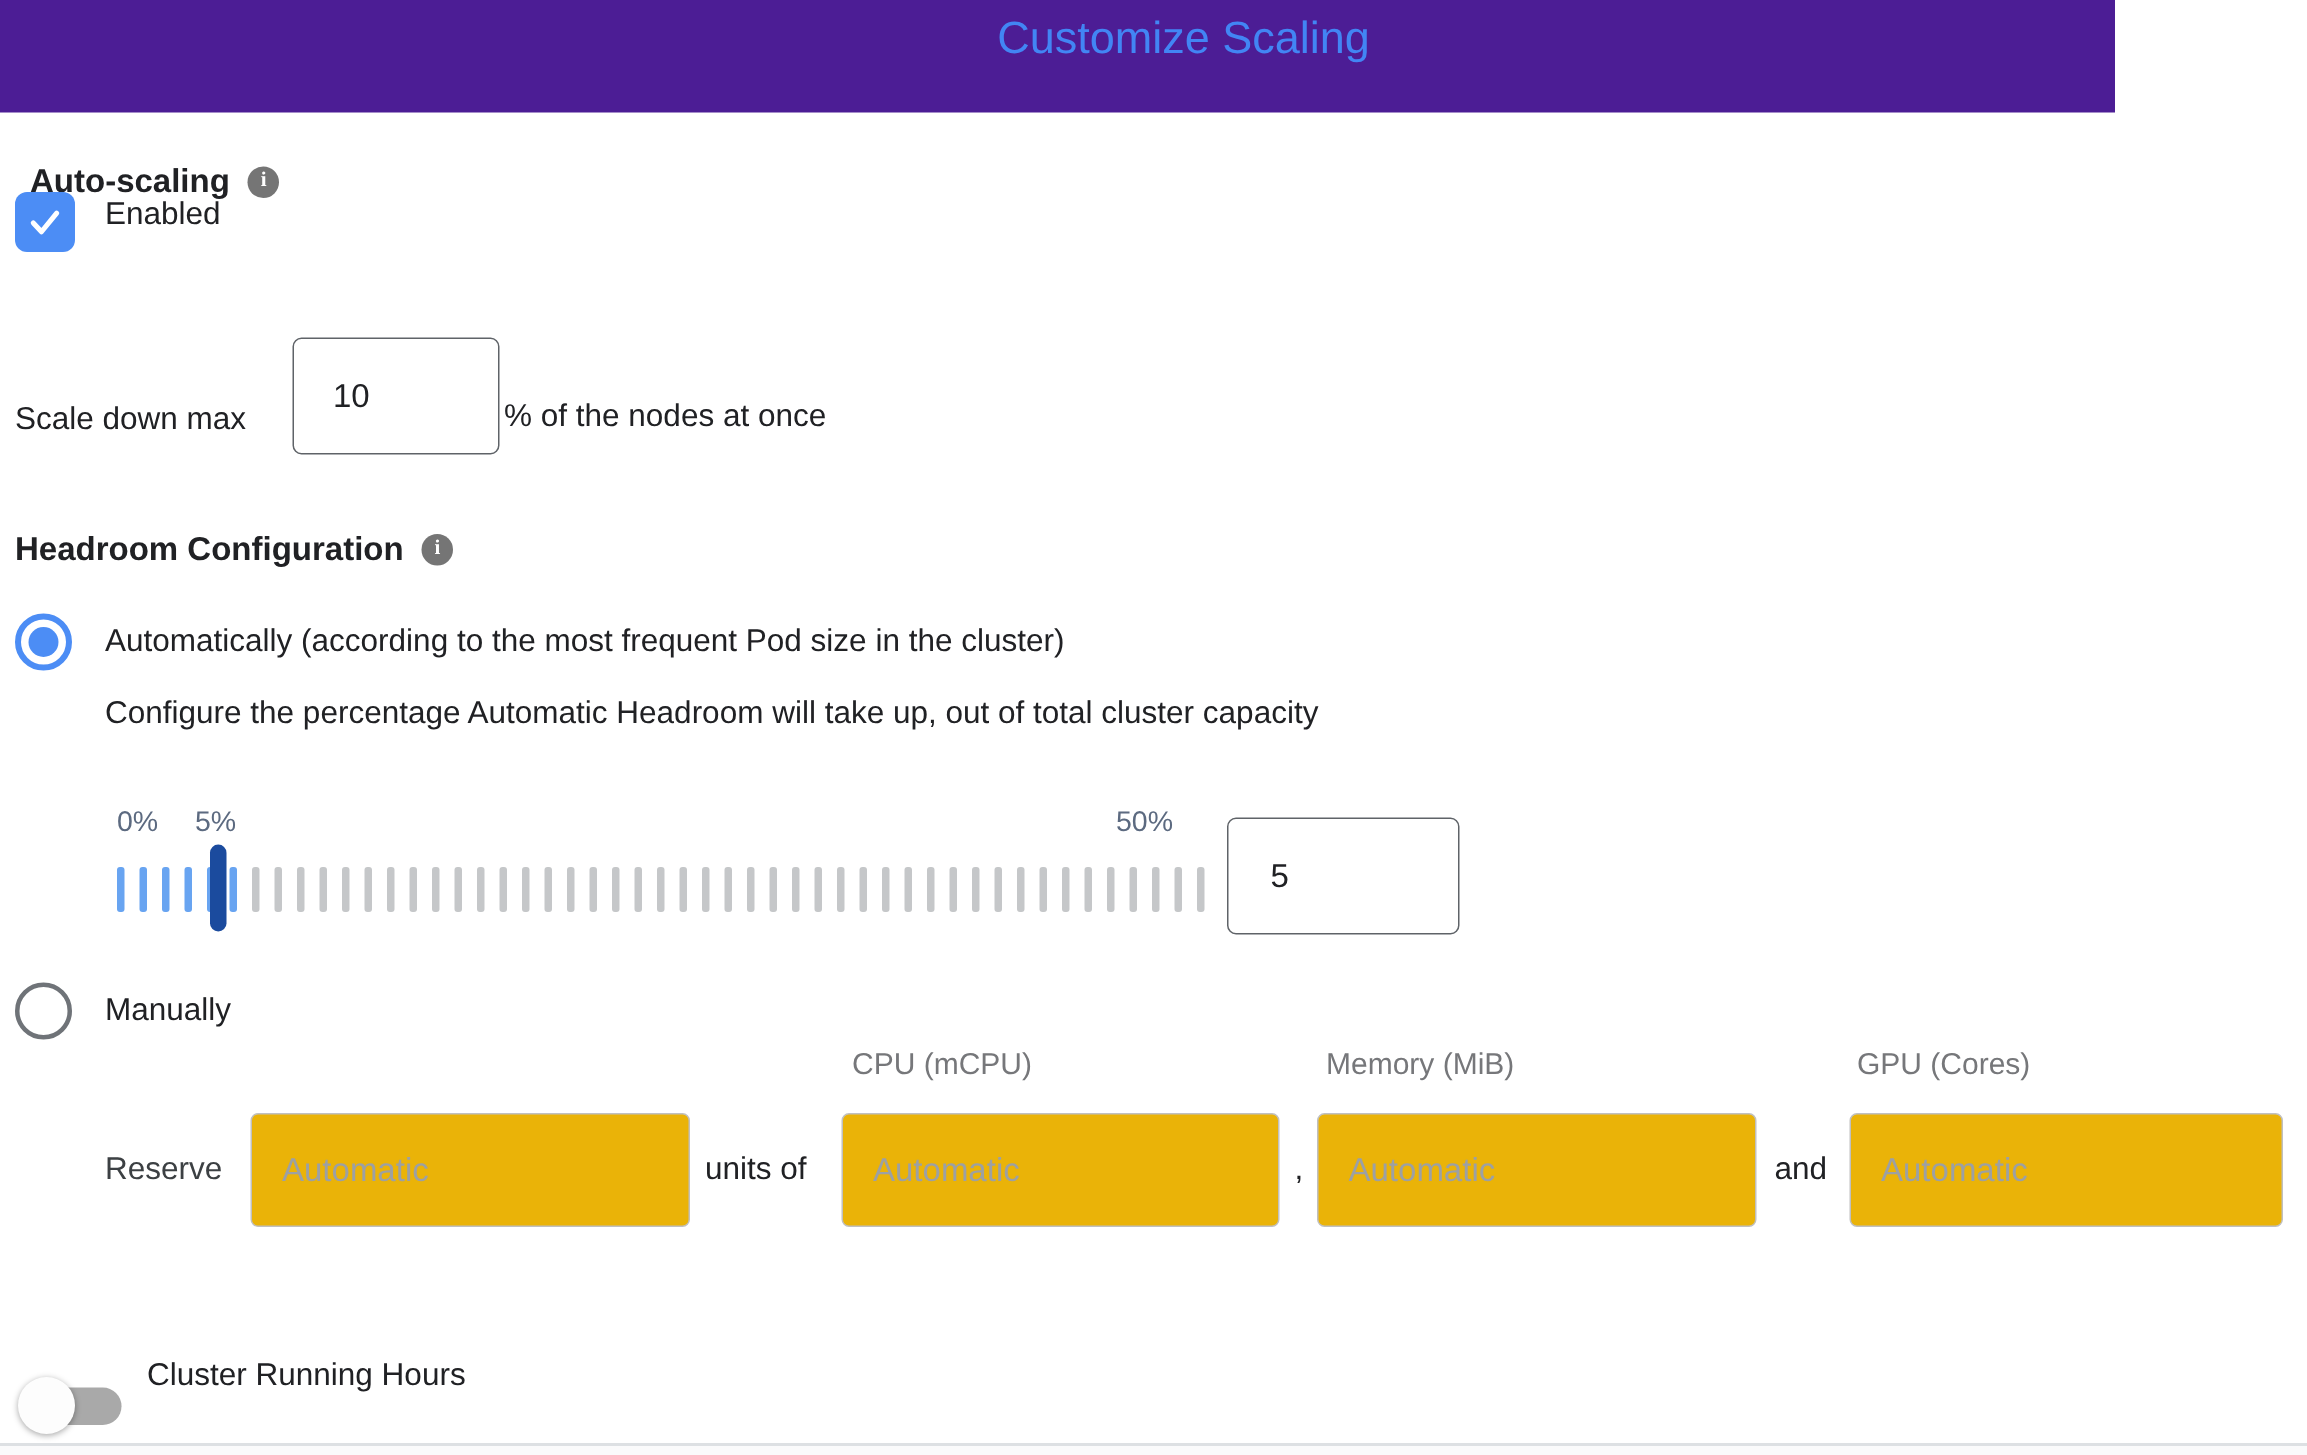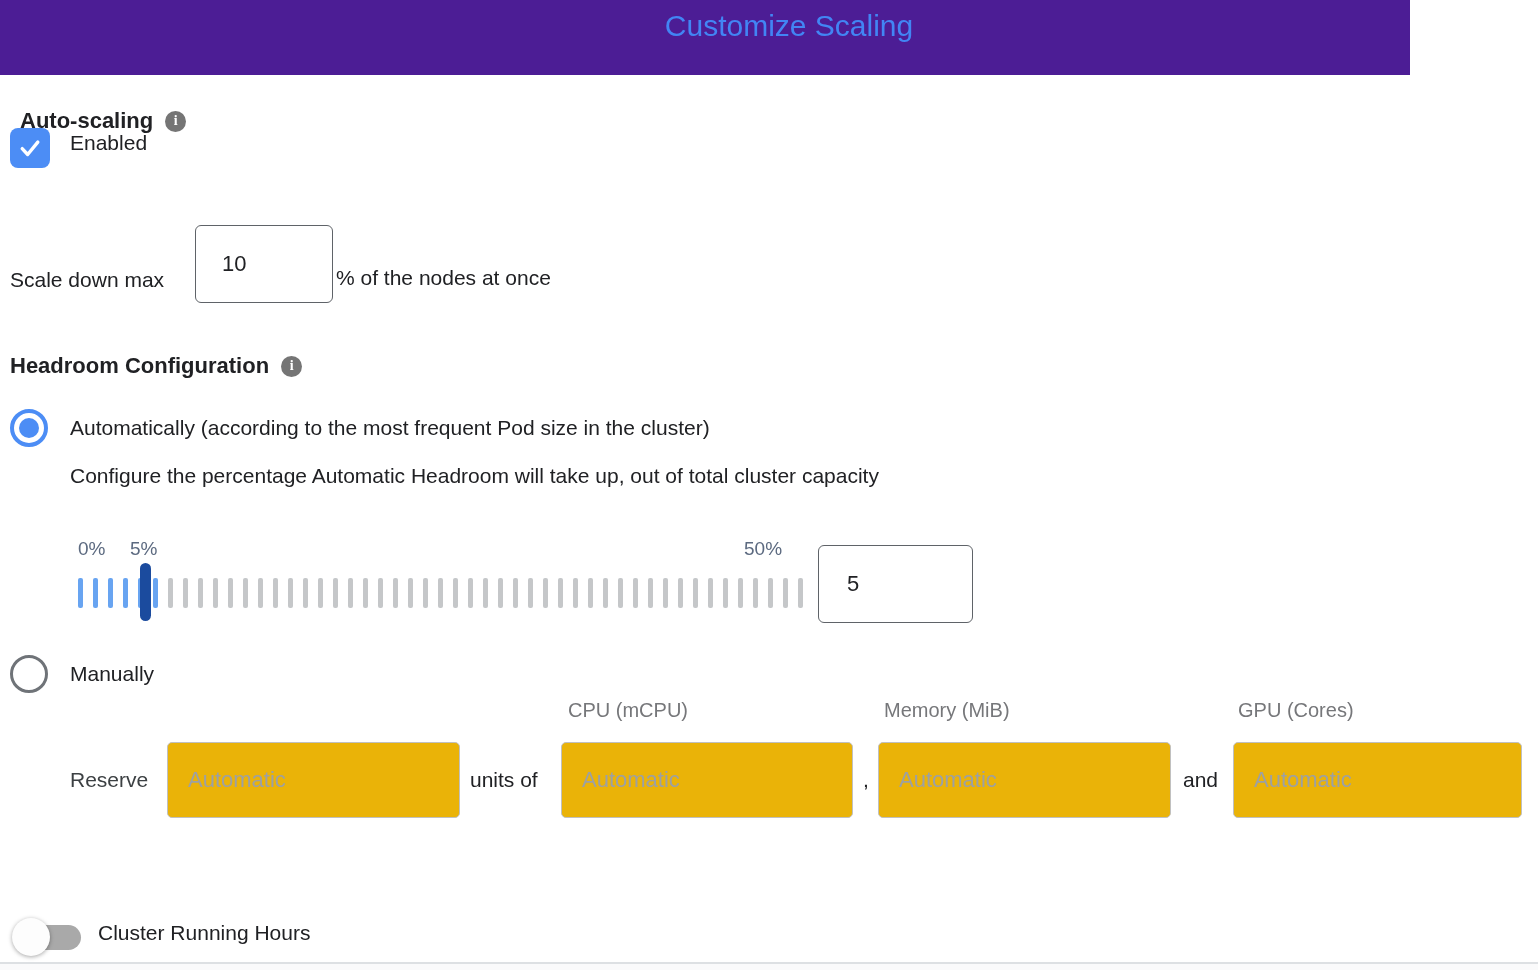--- a/index.html
+++ b/index.html
@@ -171,18 +171,18 @@
   <div class="body-text" style="left:470px;top:768px;">units of</div>
   <input class="lite-input" style="left: 561px; top: 742px; width: 292px; height: 76px;" type="text" placeholder="Automatic">
   <div class="body-text" style="left:863px;top:768px;">,</div>
   <input class="lite-input" style="left: 878px; top: 742px; width: 293px; height: 76px;" type="text" placeholder="Automatic">
   <div class="body-text" style="left:1183px;top:768px;">and</div>
   <input class="lite-input" style="left: 1233px; top: 742px; width: 289px; height: 76px;" type="text" placeholder="Automatic">
 
   <div class="toggle">
     <div class="toggle-knob"></div>
   </div>
-  <div class="body-text" style="left:98px;top:905px;margin-top:16px;">Cluster Running Hours</div>
+  <div class="body-text" style="left:98px;top:905px;">Cluster Running Hours</div>
 
   <div class="bottom-divider"></div>
   <div class="bottom-strip"></div>
 
 </div>
 
 </body></html>

